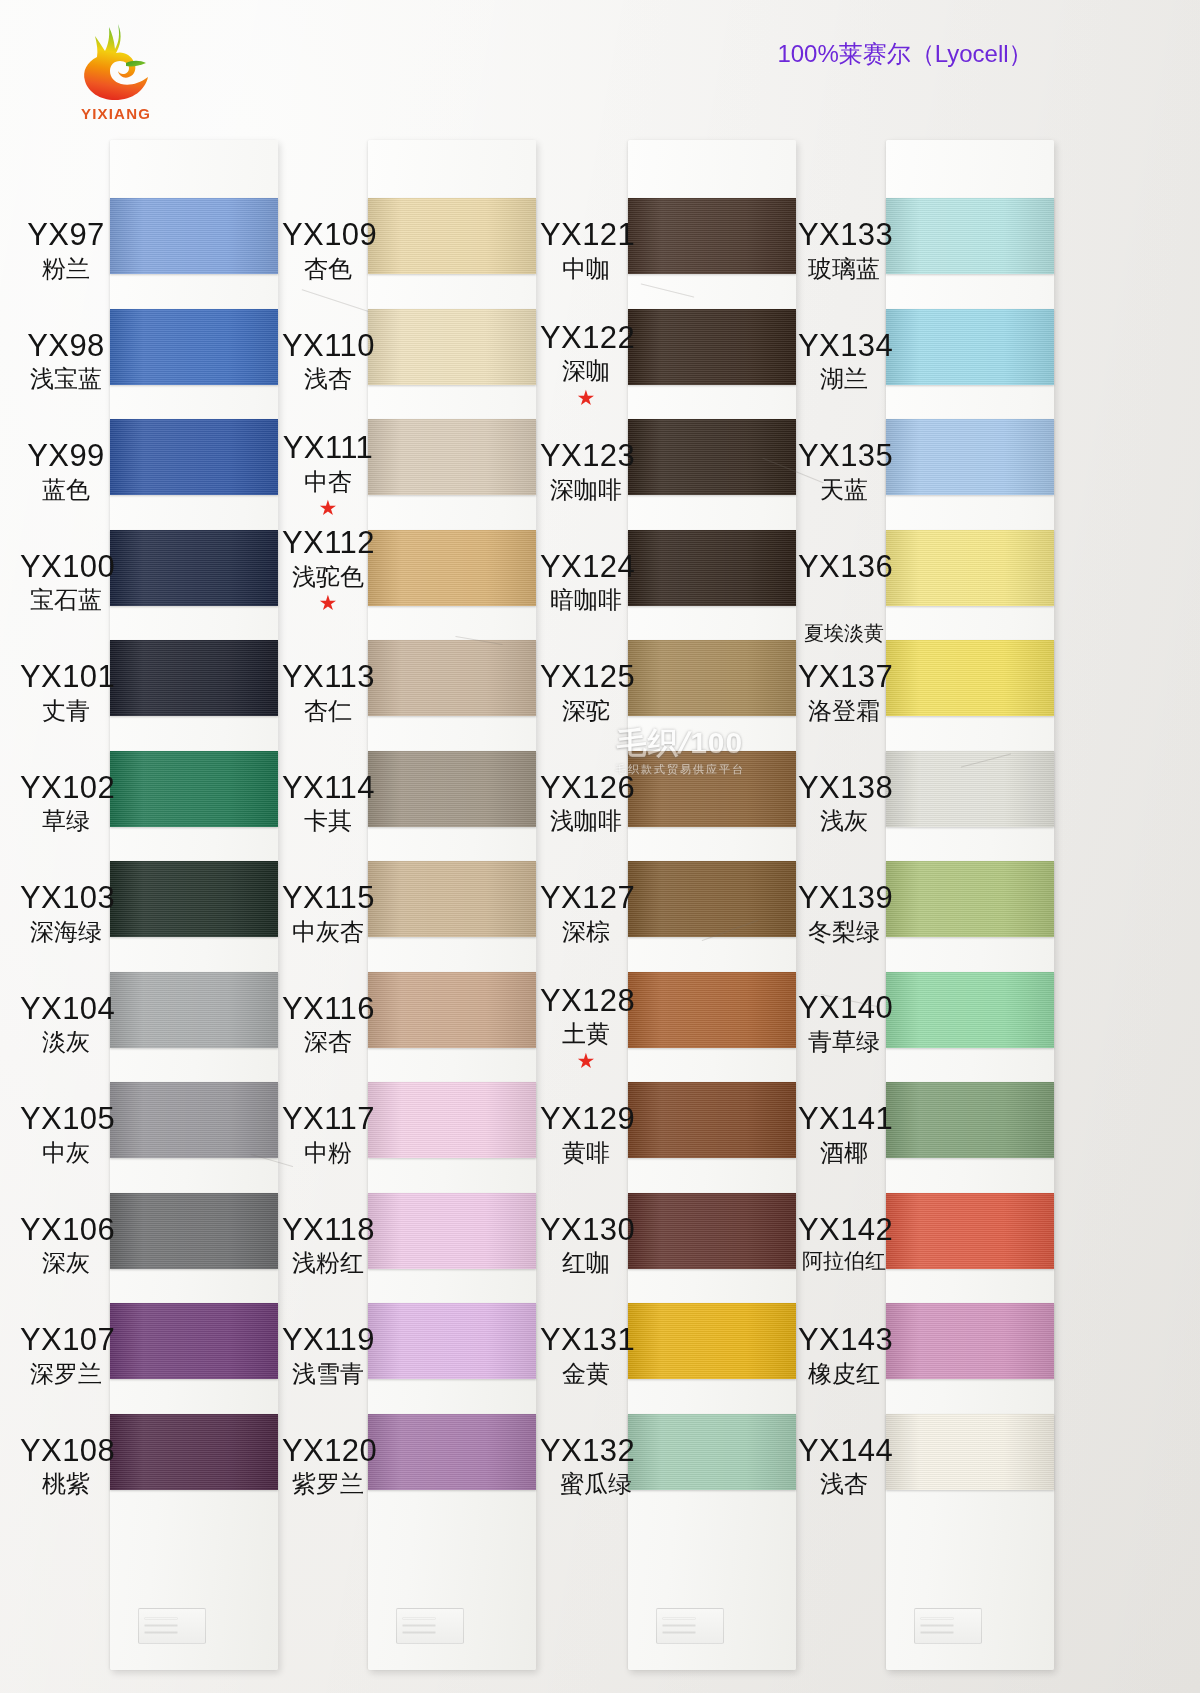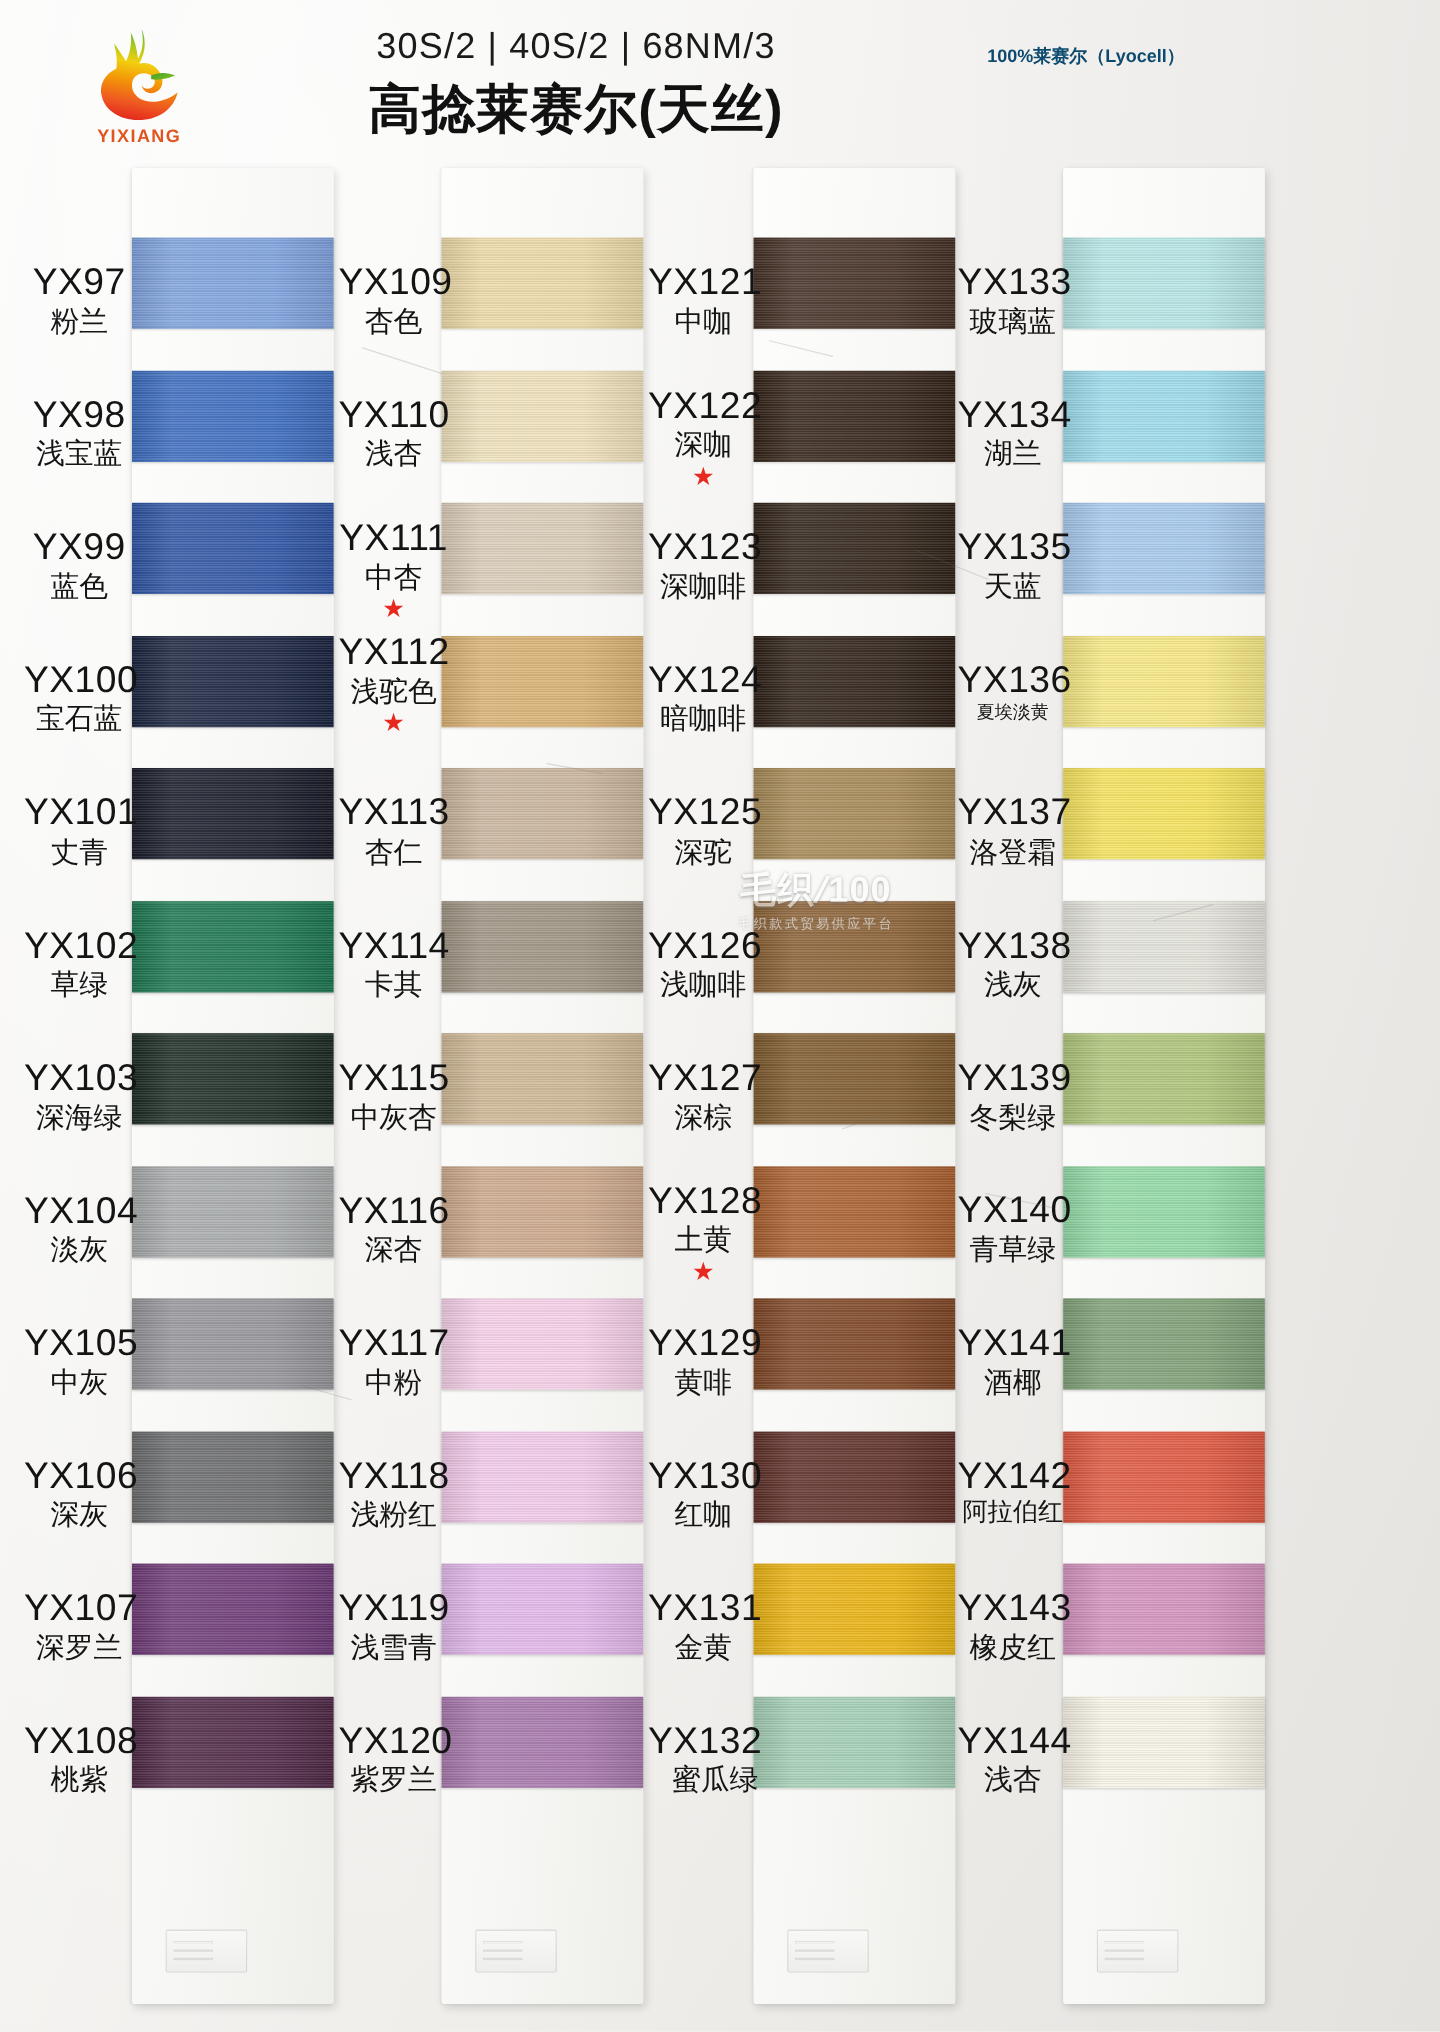--- a/index.html
+++ b/index.html
@@ -33,21 +33,21 @@
   #title-block{position:absolute;left:230px;top:22px;width:500px;text-align:center;}
   #spec-line{
     font-size:30px;color:#1b1b1b;letter-spacing:1px;font-weight:500;
     font-family:"Liberation Sans",sans-serif;white-space:nowrap;
   }
   #main-title{
     font-size:44px;color:#111;font-weight:700;margin-top:6px;
     letter-spacing:1px;white-space:nowrap;
   }
   #right-block{position:absolute;left:740px;top:38px;width:330px;text-align:center;}
-  #comp-line{font-size:15px;color:#0c4a6e;font-weight:700;white-space:nowrap;}
+  #comp-line{font-size:24px;color:#6d28d9;font-weight:400;white-space:nowrap;}
   #star-note{font-size:22px;color:#1b1b1b;margin-top:10px;font-weight:600;white-space:nowrap;}
   .inline-star{color:#e8291f;font-size:19px;vertical-align:1px;}
 
   
   .strip{
     position:absolute;top:140px;width:168px;height:1530px;
     background:linear-gradient(95deg,#fdfdfc 0%,#f7f7f5 55%,#eeeeea 100%);
     box-shadow:2px 3px 7px rgba(0,0,0,.13), -1px 0 2px rgba(0,0,0,.05);
     border-radius:2px;
   }
@@ -135,24 +135,20 @@
                C8 40 3 49 6 59 C9 70 21 78 36 78 C54 78 66 68 69 55
                C60 62 50 64 42 62 C35 60 31 55 31 49 C31 43 35 39 41 39
                C46 39 50 42 50 46 C50 50 47 52 44 52 C42 52 40 51 39 49
                C40 54 45 57 50 55 C56 53 58 46 55 40 C52 33 44 29 37 31
                C41 24 44 14 39 2 Z" fill="url(#gflame)"></path>
       <path d="M47 41 C53 38 61 38 67 41 C60 44 53 45 47 44 Z" fill="url(#gleaf)"></path>
     </svg>
     <div id="logo-text">YIXIANG</div>
   </div>
 
-  <div id="title-block">
-    <div id="spec-line">30S/2 | 40S/2 | 68NM/3</div>
-    <div id="main-title">高捻莱赛尔(天丝)</div>
-  </div>
 
   <div id="right-block">
     <div id="comp-line">100%莱赛尔（Lyocell）</div>
   </div>
 </div>
 
 <div class="strip s1">
     <div class="strip-notch"></div>
   </div>
 <div class="strip s2">
@@ -361,21 +357,21 @@
       <span class="name">湖兰</span>
     </div>
     <div class="swatch" style="left: 886px; top: 419px; width: 168px; height: 76px; background: rgb(166, 200, 236);"></div>
     <div class="label" style="left: 798px; width: 92px; top: 437px;">
       <span class="code">YX135</span>
       <span class="name">天蓝</span>
     </div>
     <div class="swatch" style="left: 886px; top: 529.5px; width: 168px; height: 76px; background: rgb(245, 231, 132);"></div>
     <div class="label" style="left: 798px; width: 92px; top: 547.5px;">
       <span class="code">YX136</span>
-      <span class="name" style="font-size: 15px;">夏埃淡黄</span>
+      <span class="name" style="font-size: 20px; margin-top: 36px;">夏埃淡黄</span>
     </div>
     <div class="swatch" style="left: 886px; top: 640px; width: 168px; height: 76px; background: rgb(243, 225, 92);"></div>
     <div class="label" style="left: 798px; width: 92px; top: 658px;">
       <span class="code">YX137</span>
       <span class="name">洛登霜</span>
     </div>
     <div class="swatch" style="left: 886px; top: 750.5px; width: 168px; height: 76px; background: rgb(226, 226, 218);"></div>
     <div class="label" style="left: 798px; width: 92px; top: 768.5px;">
       <span class="code">YX138</span>
       <span class="name">浅灰</span>

